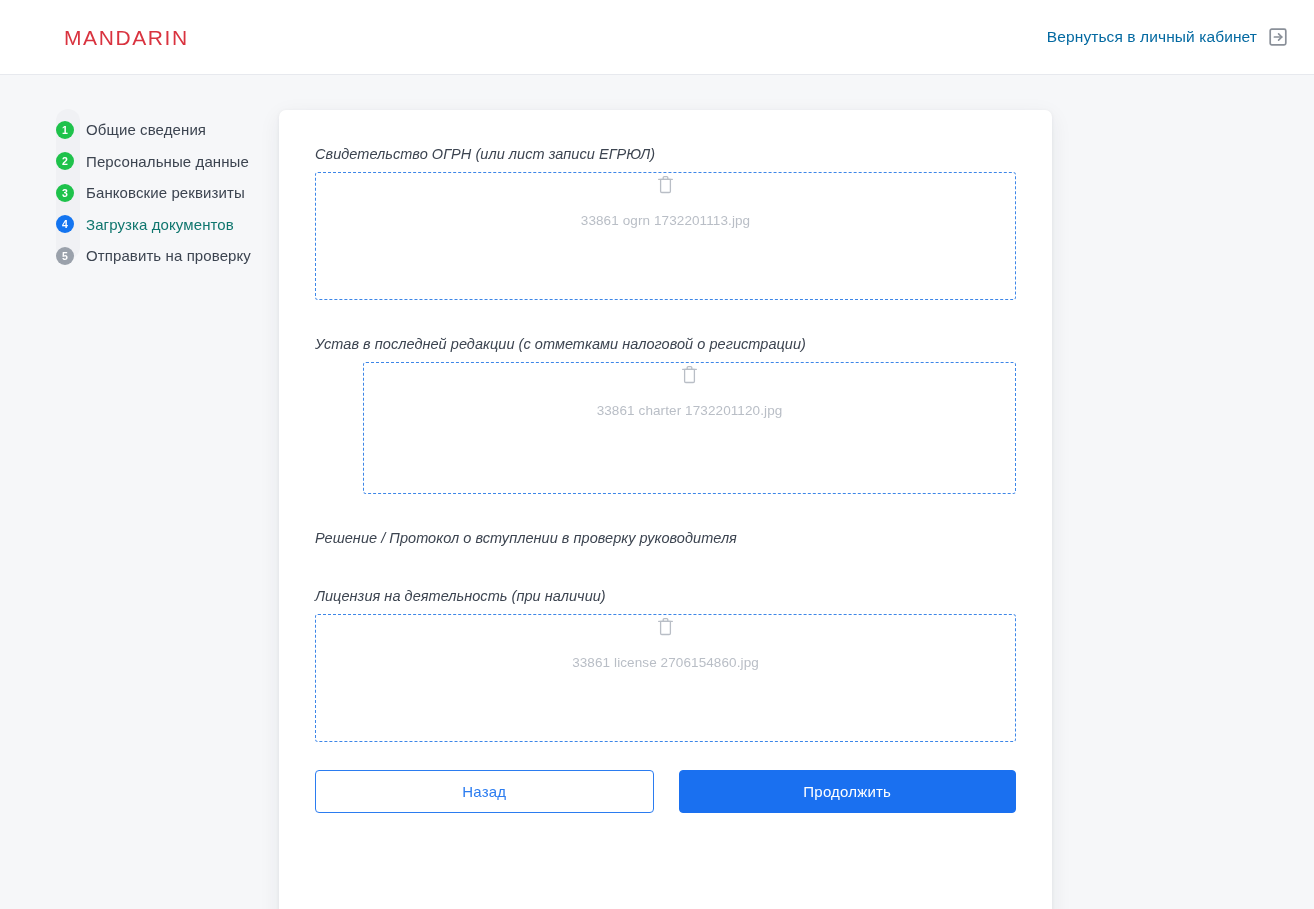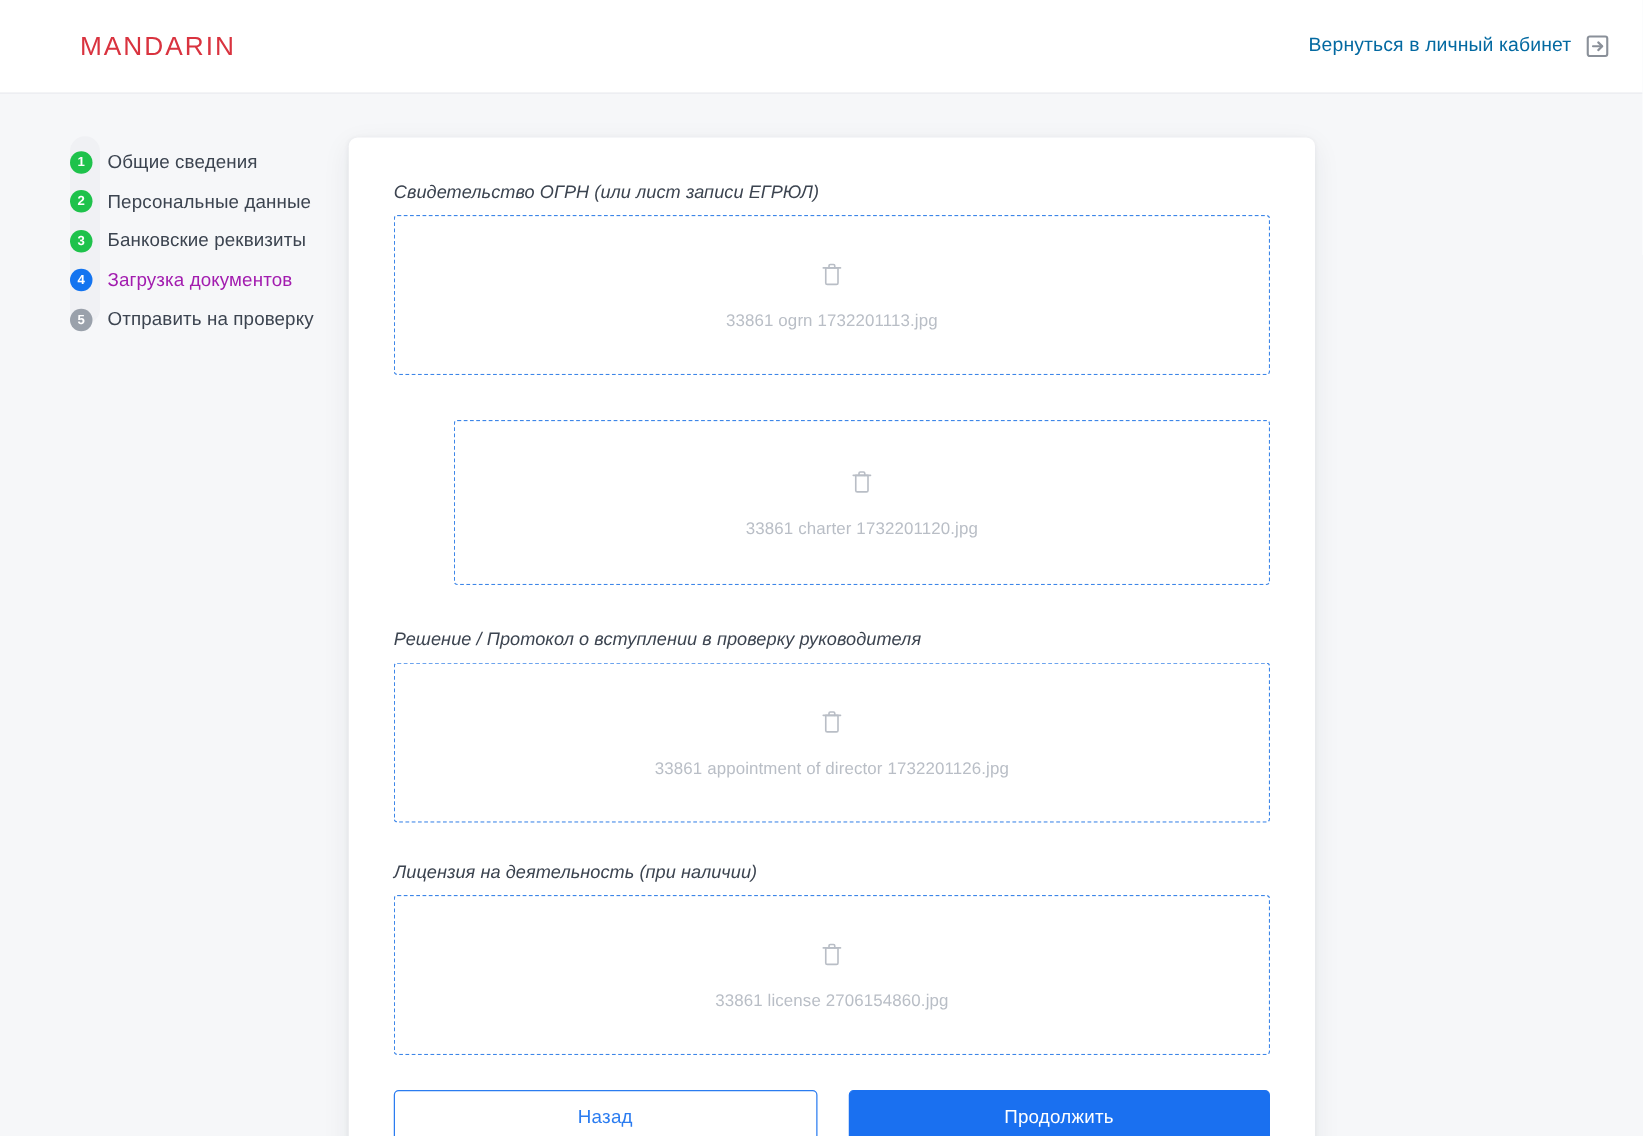--- a/index.html
+++ b/index.html
@@ -101,21 +101,21 @@
   }
   .step-badge.done   { background: #1ec24b; }
   .step-badge.active { background: #1374f0; }
   .step-badge.todo   { background: #9aa1ab; }
   .step-label {
     font-size: 15px;
     color: #3c4450;
     white-space: nowrap;
     letter-spacing: 0.1px;
   }
-  .step.is-active .step-label { color: #a21caf; }
+  .step.is-active .step-label { color: #0f766e; }
 
   
   .card {
     position: absolute;
     left: 279px;
     top: 35px;
     width: 773px;
     height: 860px;
     background: #ffffff;
     border-radius: 7px;
@@ -131,21 +131,20 @@
     margin-bottom: 10px;
     display: block;
     font-style: italic;
   }
   .dropzone {
     border: 1.6px dashed #3d86e8;
     border-radius: 3px;
     display: flex;
     flex-direction: column;
     align-items: center;
-    justify-content: center;
     gap: 18px;
     cursor: pointer;
     background: #ffffff;
   }
   .dz-1 { height: 128px; }
   .dz-2 { height: 132px; margin-left: 48px; }
   .dz-3 { height: 128px; }
   .dz-4 { height: 128px; }
 
   .trash-icon {
@@ -256,46 +255,37 @@
             <path d="M3.6 4.3h9.8v12a1.2 1.2 0 0 1-1.2 1.2H4.8a1.2 1.2 0 0 1-1.2-1.2v-12z" stroke="#b9bec6" stroke-width="1.3" stroke-linejoin="round"></path>
           </svg>
         </span>
         <span class="file-name">33861 ogrn 1732201113.jpg</span>
       </div>
     </div>
 
     <div class="spacer-1"></div>
 
     <div class="field">
+      <label class="field-label">Устав в последней редакции (с отметками налоговой о регистрации)</label>
       <div class="dropzone dz-2">
         <span class="trash-icon">
           <svg width="17" height="19" viewBox="0 0 17 19" fill="none">
             <path d="M1.6 4.3h13.8" stroke="#b9bec6" stroke-width="1.3" stroke-linecap="round"></path>
             <path d="M6.2 4.3V2.6a1 1 0 0 1 1-1h2.6a1 1 0 0 1 1 1v1.7" stroke="#b9bec6" stroke-width="1.3" stroke-linecap="round" stroke-linejoin="round"></path>
             <path d="M3.6 4.3h9.8v12a1.2 1.2 0 0 1-1.2 1.2H4.8a1.2 1.2 0 0 1-1.2-1.2v-12z" stroke="#b9bec6" stroke-width="1.3" stroke-linejoin="round"></path>
           </svg>
         </span>
         <span class="file-name">33861 charter 1732201120.jpg</span>
       </div>
     </div>
 
     <div class="spacer-2"></div>
 
     <div class="field">
       <label class="field-label">Решение / Протокол о вступлении в проверку руководителя</label>
-      <div class="dropzone dz-3">
-        <span class="trash-icon">
-          <svg width="17" height="19" viewBox="0 0 17 19" fill="none">
-            <path d="M1.6 4.3h13.8" stroke="#b9bec6" stroke-width="1.3" stroke-linecap="round"></path>
-            <path d="M6.2 4.3V2.6a1 1 0 0 1 1-1h2.6a1 1 0 0 1 1 1v1.7" stroke="#b9bec6" stroke-width="1.3" stroke-linecap="round" stroke-linejoin="round"></path>
-            <path d="M3.6 4.3h9.8v12a1.2 1.2 0 0 1-1.2 1.2H4.8a1.2 1.2 0 0 1-1.2-1.2v-12z" stroke="#b9bec6" stroke-width="1.3" stroke-linejoin="round"></path>
-          </svg>
-        </span>
-        <span class="file-name">33861 appointment of director 1732201126.jpg</span>
-      </div>
     </div>
 
     <div class="spacer-3"></div>
 
     <div class="field">
       <label class="field-label">Лицензия на деятельность (при наличии)</label>
       <div class="dropzone dz-4">
         <span class="trash-icon">
           <svg width="17" height="19" viewBox="0 0 17 19" fill="none">
             <path d="M1.6 4.3h13.8" stroke="#b9bec6" stroke-width="1.3" stroke-linecap="round"></path>

